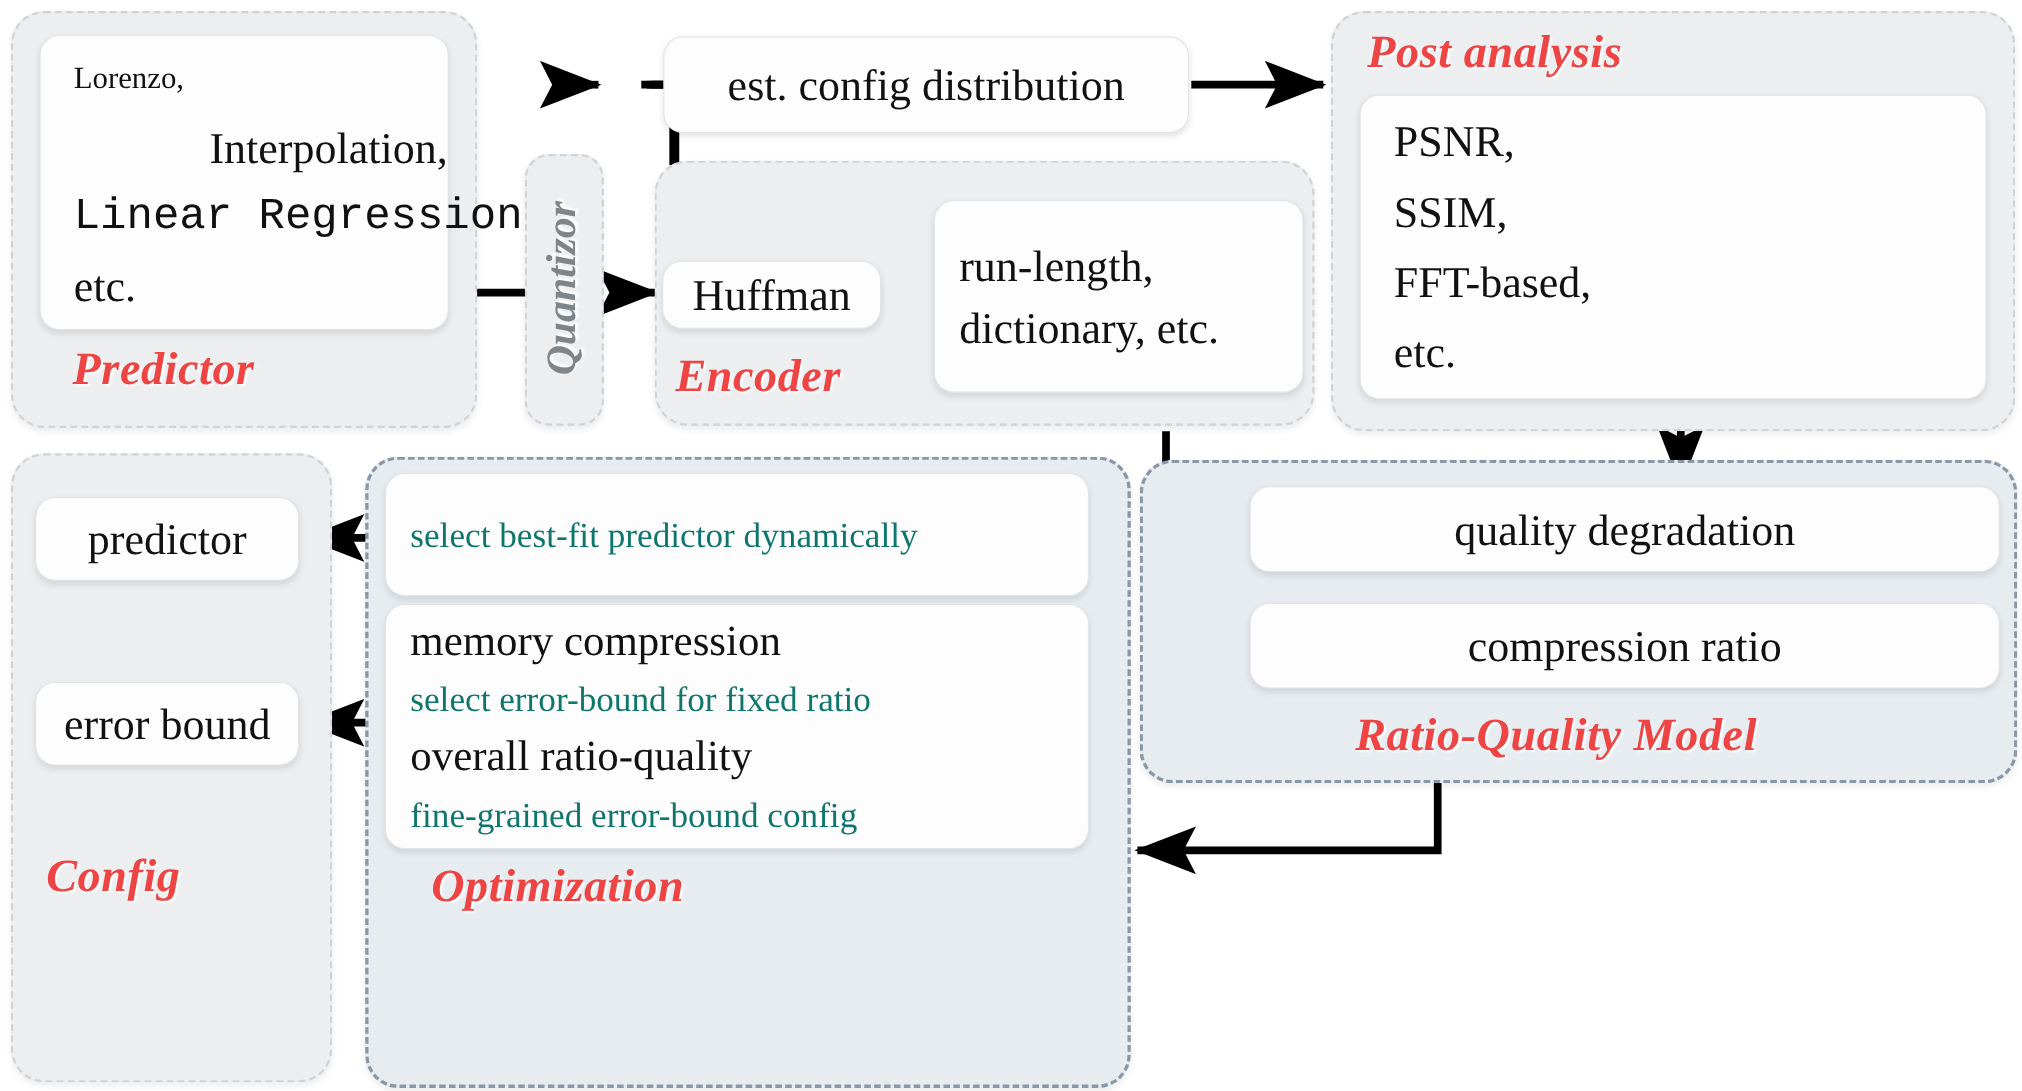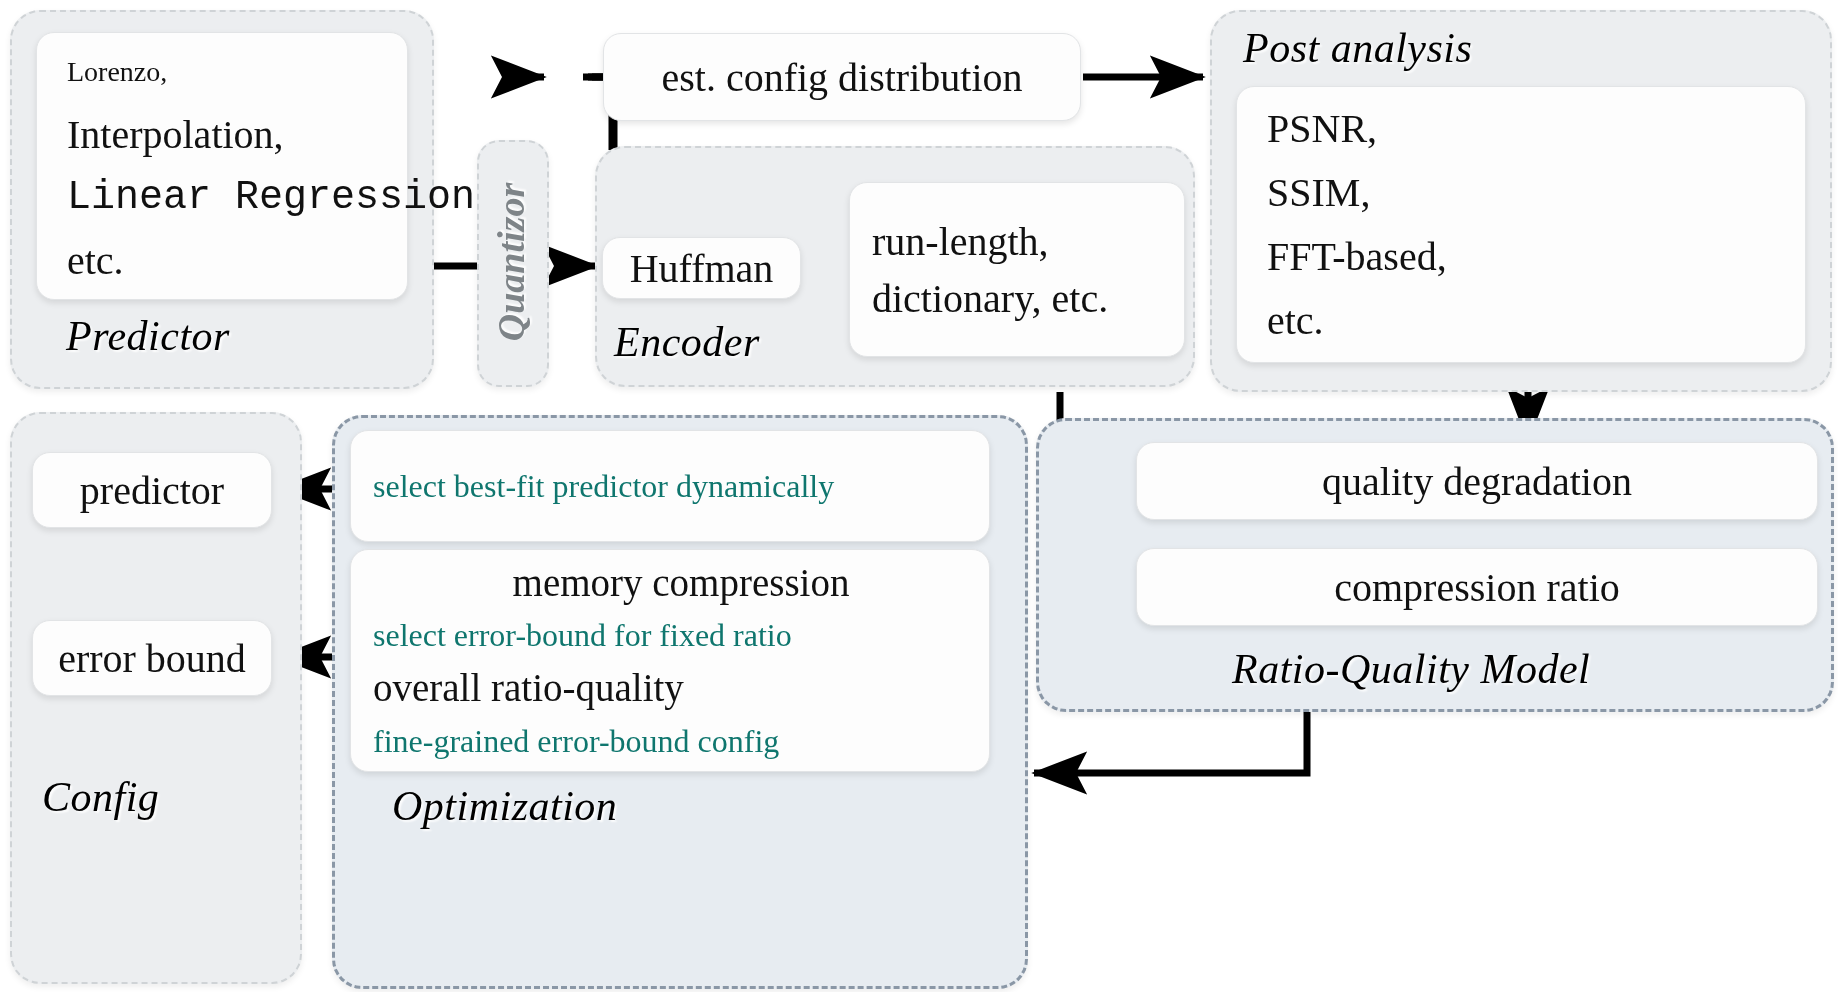--- a/index.html
+++ b/index.html
@@ -17,22 +17,22 @@
     border-radius:30px;
     box-shadow:0 3px 6px rgba(0,0,0,.07);
   }
   .group.blue{
     background:#e7ecf1;
     border:3px dashed #8a97a6;
   }
   .group-label{
     position:absolute;
     font-style:italic;
-    font-weight:normal;
-    color:#000000;
+    font-weight:bold;
+    color:#ef4444;
     text-shadow:2px 2px 2px rgba(255,255,255,.9);
     white-space:nowrap;
     letter-spacing:.5px;
   }
 
   
   .box{
     position:absolute;
     background:#fdfdfd;
     border:1px solid #e2e4e6;
@@ -122,21 +122,21 @@
 
     <g>
       <path d="M1307,706 L1307,773 L1034,773" stroke="#000" stroke-width="7" fill="none" marker-end="url(#ah)"></path>
     </g>
   </svg>
 
   <div class="group" style="left:10px;top:10px;width:420px;height:375px;">
   </div>
   <div class="box" style="left:36px;top:32px;width:372px;height:268px;padding:14px 0 14px 30px;">
     <div class="line" style="font-size:28px;line-height:63px;">Lorenzo,</div>
-    <div class="line" style="font-size:40px;line-height:63px;">Interpolation,</div>
+    <div class="line" style="font-size:40px;line-height:63px;text-align:right;">Interpolation,</div>
     <div class="line" style="font-size:40px;line-height:63px;font-family:Liberation Mono, monospace;">Linear Regression</div>
     <div class="line" style="font-size:40px;line-height:63px;">etc.</div>
   </div>
   <div class="group-label" style="left:66px;top:312px;font-size:42px;">Predictor</div>
 
   <div class="group" style="left:477px;top:140px;width:68px;height:243px;border-radius:22px;">
   </div>
   <div class="vert" style="left:416px;top:240px;width:190px;text-align:center;font-size:38px;">Quantizor</div>
 
   <div class="box center" style="left:603px;top:33px;width:478px;height:88px;">
@@ -173,21 +173,21 @@
     <div class="line" style="font-size:40px;">error bound</div>
   </div>
   <div class="group-label" style="left:42px;top:773px;font-size:42px;">Config</div>
 
   <div class="group blue" style="left:332px;top:415px;width:690px;height:568px;">
   </div>
   <div class="box" style="left:350px;top:430px;width:640px;height:112px;padding:6px 0 6px 22px;">
     <div class="line sub" style="font-size:32px;line-height:46px;">select best-fit predictor dynamically</div>
   </div>
   <div class="box" style="left:350px;top:549px;width:640px;height:223px;padding:6px 0 6px 22px;">
-    <div class="line" style="font-size:39px;line-height:54px;text-align:center;">memory compression</div>
+    <div class="line" style="font-size:39px;line-height:54px;">memory compression</div>
     <div class="line sub" style="font-size:32px;line-height:50px;">select error-bound for fixed ratio</div>
     <div class="line" style="font-size:39px;line-height:56px;">overall ratio-quality</div>
     <div class="line sub" style="font-size:32px;line-height:50px;">fine-grained error-bound config</div>
   </div>
   <div class="group-label" style="left:392px;top:782px;font-size:42px;">Optimization</div>
 
   <div class="group blue" style="left:1036px;top:418px;width:792px;height:288px;">
   </div>
   <div class="box center" style="left:1136px;top:442px;width:682px;height:78px;">
     <div class="line" style="font-size:40px;">quality degradation</div>

